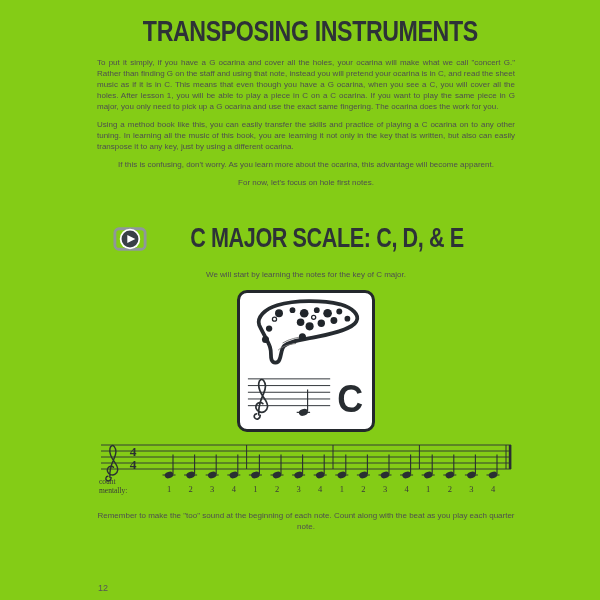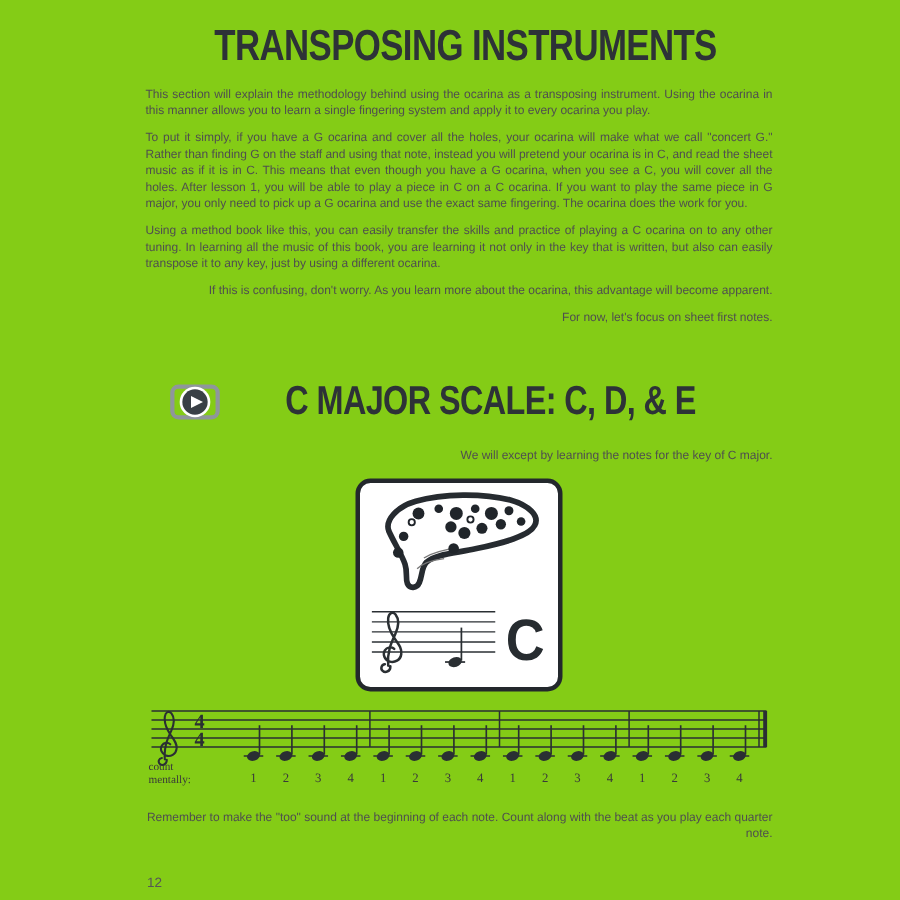--- a/index.html
+++ b/index.html
@@ -14,21 +14,21 @@
   .head-title{display:inline-block;font-weight:bold;color:#2d3237;white-space:nowrap;
               transform:scaleX(0.80);letter-spacing:-0.5px;}
   .h1-title{font-size:29px;}
   .h2-title{font-size:27px;}
   .subtitle{text-align:center;font-weight:bold;color:#2d3237;font-size:16px;margin-top:1px;}
   .subtitle span{display:inline-block;transform:scaleX(0.84);white-space:nowrap;}
 
   
   .paras{margin-top:9px;}
   .paras p{margin:0 0 7px 0;font-size:8px;line-height:11px;text-align:justify;}
-  p.single{text-align:right;}
+  p.single{text-align:center;}
   .intro{margin-top:15px;font-size:8px;line-height:11px;}
   .caption{font-size:8px;line-height:11px;}
 
   
   .fingering-box{width:120px;margin:10px auto 0 auto;border:3.5px solid #23282c;
                  border-radius:10px;padding:5px 6px 4px 6px;background:#fff;}
   .box-bottom{display:flex;align-items:center;margin-top:1px;}
   .big-note{display:inline-block;font-size:39px;font-weight:bold;color:#272c30;
             transform:scaleX(0.92);line-height:1;margin-left:2px;}
 
@@ -49,38 +49,37 @@
       <svg width="37" height="26" viewBox="0 0 38 27">
         <rect x="2" y="2" width="34" height="23" rx="4.5" fill="none" stroke="#8f969c" stroke-width="3.2"></rect>
         <circle cx="19" cy="13.5" r="11.5" fill="#ffffff"></circle>
         <circle cx="19" cy="13.5" r="9.5" fill="#394046"></circle>
         <polygon points="16,9 25,13.5 16,18" fill="#ffffff"></polygon>
       </svg>
       <span class="head-title h1-title">TRANSPOSING INSTRUMENTS</span>
     </div>
 
     <div class="paras">
-      <p>This section will explain the methodology behind using the ocarina as a transposing instrument. Using the ocarina in this manner allows you to learn a single fingering system and apply it to every ocarina you play.</p>
       <p>To put it simply, if you have a G ocarina and cover all the holes, your ocarina will make what we call "concert G." Rather than finding G on the staff and using that note, instead you will pretend your ocarina is in C, and read the sheet music as if it is in C. This means that even though you have a G ocarina, when you see a C, you will cover all the holes. After lesson 1, you will be able to play a piece in C on a C ocarina. If you want to play the same piece in G major, you only need to pick up a G ocarina and use the exact same fingering. The ocarina does the work for you.</p>
       <p>Using a method book like this, you can easily transfer the skills and practice of playing a C ocarina on to any other tuning. In learning all the music of this book, you are learning it not only in the key that is written, but also can easily transpose it to any key, just by using a different ocarina.</p>
       <p class="single">If this is confusing, don't worry. As you learn more about the ocarina, this advantage will become apparent.</p>
-      <p class="single">For now, let's focus on sheet first notes.</p>
+      <p class="single">For now, let's focus on hole first notes.</p>
     </div>
 
     <div class="heading-row h2-row">
       <svg width="34" height="24" viewBox="0 0 38 27">
         <rect x="2" y="2" width="34" height="23" rx="4.5" fill="none" stroke="#8f969c" stroke-width="3.2"></rect>
         <circle cx="19" cy="13.5" r="11.5" fill="#ffffff"></circle>
         <circle cx="19" cy="13.5" r="9.5" fill="#394046"></circle>
         <polygon points="16,9 25,13.5 16,18" fill="#ffffff"></polygon>
       </svg>
       <span class="head-title h2-title">C MAJOR SCALE: C, D, &amp; E</span>
     </div>
 
-    <p class="intro single">We will except by learning the notes for the key of C major.</p>
+    <p class="intro single">We will start by learning the notes for the key of C major.</p>
 
     <div class="fingering-box">
       <svg width="120" height="72" viewBox="0 0 132 80">
         <path d="M14,30 C11,22 20,12 34,8 C54,2 84,2 104,7 C118,11 126,19 122,26
                  C118,34 98,39 79,43 C63,46.5 49,47 42,53 C38,57 39,63 36.5,68.5
                  C34.8,72.5 29.5,73 27.8,69 C26.2,65 28,60.5 26,54.5 C23.7,47.5 17.5,38 14,30 Z" fill="#ffffff" stroke="#262b30" stroke-width="4.2" stroke-linejoin="round"></path>
         <path d="M40,50 C47,45.5 57,43.5 66,42.5 M35,58 C39,54 47,51.5 55,50.5" fill="none" stroke="#777" stroke-width="1"></path>
 
         <circle cx="36" cy="17" r="4.4" fill="#20252a"></circle>
         <circle cx="51" cy="13.5" r="3.2" fill="#20252a"></circle>

